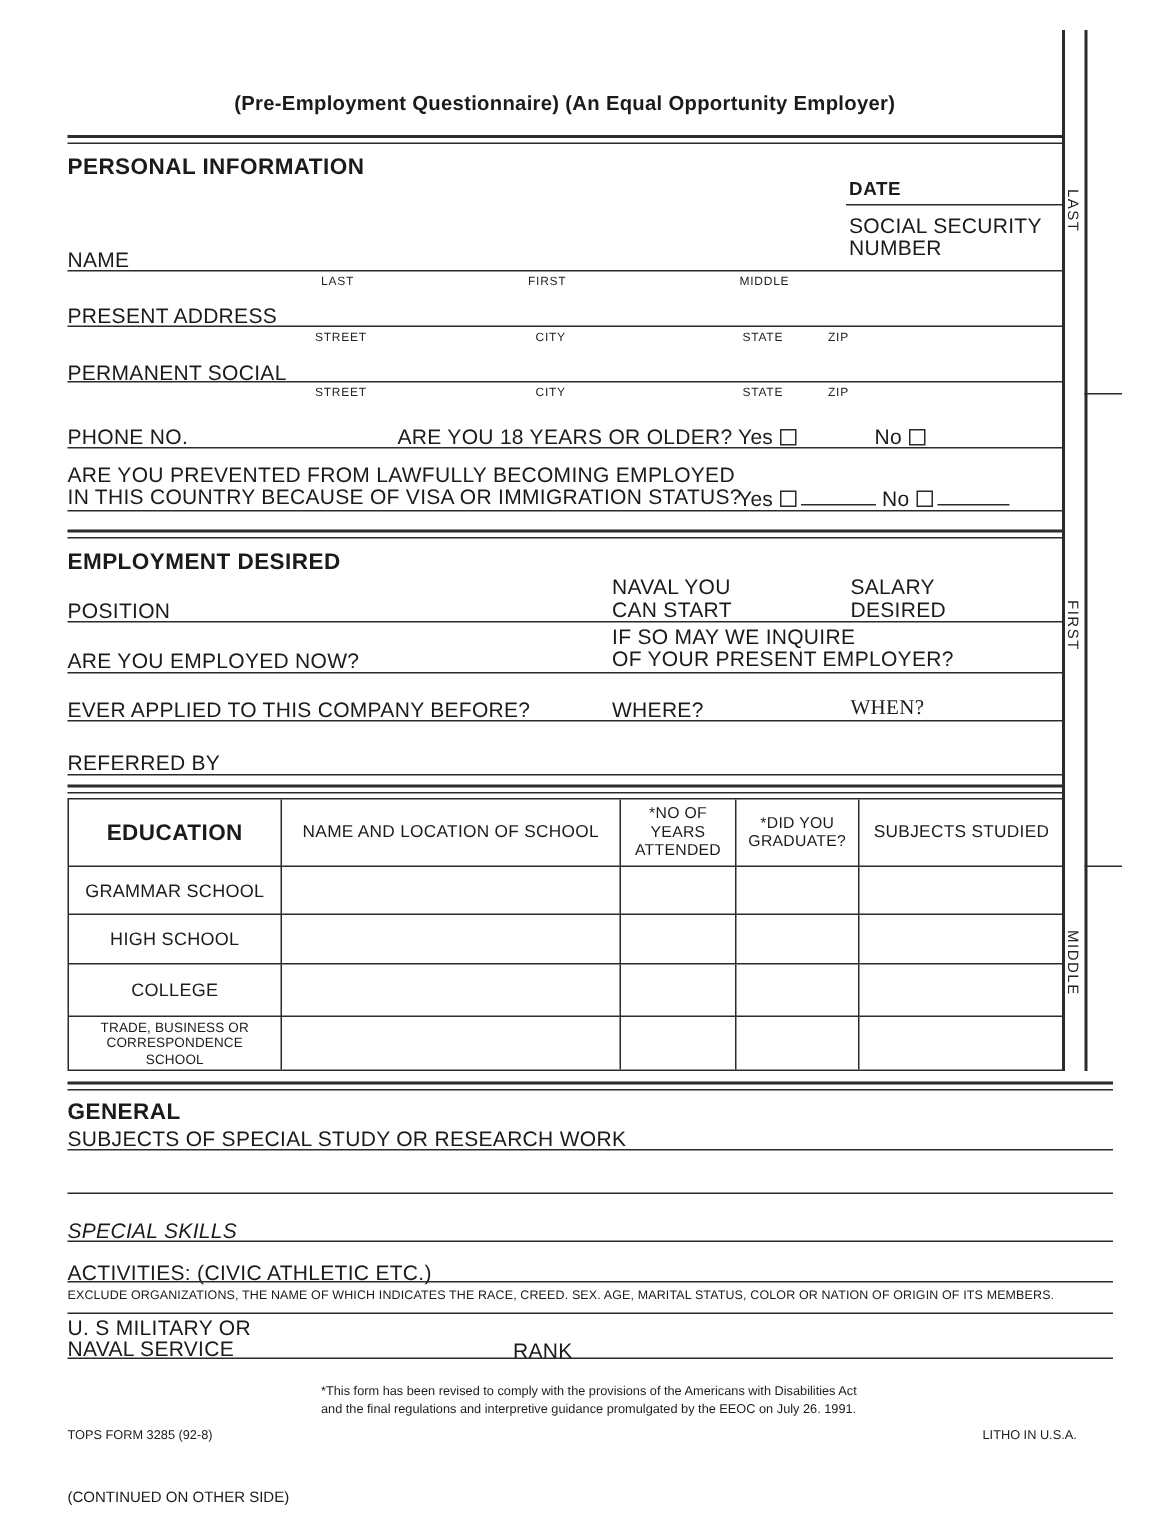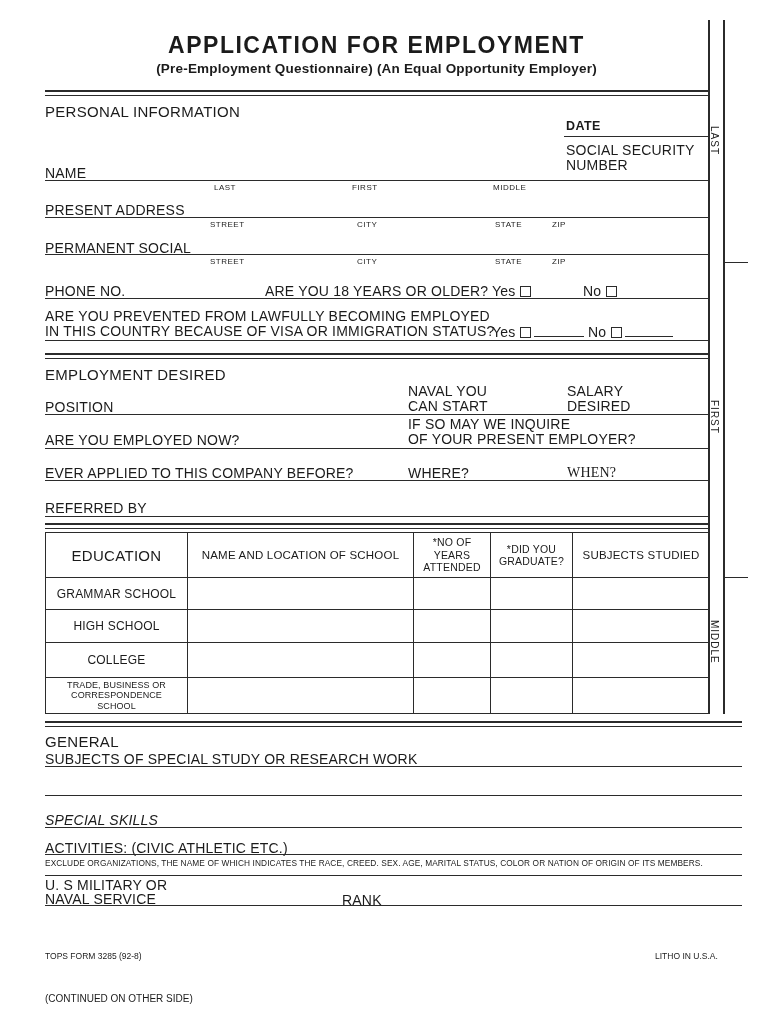--- a/index.html
+++ b/index.html
@@ -1,21 +1,21 @@
 <!DOCTYPE html>
 <html><head>
 <meta charset="utf-8">
 <style>
   html,body{margin:0;padding:0;background:#ffffff;}
   .page{position:relative;width:770px;height:1024px;background:#fff;
         font-family:"Liberation Sans", sans-serif;color:#1b1b1b;overflow:hidden;}
   .abs{position:absolute;}
   .ttl{font-size:23px;font-weight:bold;letter-spacing:1.5px;}
   .sub-ttl{font-size:13.5px;font-weight:bold;letter-spacing:0.2px;}
-  .h1{font-size:15px;font-weight:normal;letter-spacing:0.3px;}
+  .h1{font-size:15px;font-weight:bold;letter-spacing:0.3px;}
   .lbl{font-size:14px;letter-spacing:0.2px;}
   .lbl-b{font-size:12.5px;font-weight:bold;letter-spacing:0.4px;}
   .sub{font-size:8px;letter-spacing:0.5px;color:#222;}
   .tiny{font-size:8.3px;letter-spacing:0.1px;}
   .foot{font-size:8.5px;}
   .pre{white-space:pre-line;line-height:15px;}
   .hline{border-top:1.6px solid #2b2b2b;height:0;}
   .dline{height:3px;border-top:2px solid #2b2b2b;border-bottom:1.6px solid #2b2b2b;}
   .vline{width:1.6px;background:#2b2b2b;}
   .vtab{writing-mode:vertical-rl;font-size:10px;letter-spacing:1px;color:#222;}
@@ -31,21 +31,20 @@
   .eh{font-size:10.5px;line-height:12.5px;white-space:pre-line;letter-spacing:0.2px;}
   .eh2{font-size:11.5px;letter-spacing:0.2px;}
   .erow{font-size:12px;letter-spacing:0.2px;}
   .esmall{font-size:9px;line-height:10.5px;white-space:pre-line;letter-spacing:0.1px;}
 </style>
 </head>
 <body>
 
 <div class="page">
 
-  <div class="abs ttl" style="left:45px;top:32px;width:663px;text-align:center;">APPLICATION FOR EMPLOYMENT</div>
   <div class="abs sub-ttl" style="left:45px;top:61px;width:663px;text-align:center;">(Pre-Employment Questionnaire) (An Equal Opportunity Employer)</div>
   <div class="abs dline" style="left:45px;top:90px;width:663px;"></div>
 
   <div class="abs h1" style="left:45px;top:103px;">PERSONAL INFORMATION</div>
 
   <div class="abs lbl-b" style="left:566px;top:119px;">DATE</div>
   <div class="abs hline" style="left:564px;top:136px;width:144px;"></div>
 
   <div class="abs lbl pre" style="left:566px;top:143px;">SOCIAL SECURITY
 NUMBER</div>
@@ -165,20 +164,22 @@
   <div class="abs lbl" style="left:45px;top:840px;">ACTIVITIES: (CIVIC ATHLETIC ETC.)</div>
   <div class="abs hline" style="left:45px;top:854px;width:697px;"></div>
   <div class="abs tiny" style="left:45px;top:858px;width:680px;">EXCLUDE ORGANIZATIONS, THE NAME OF WHICH INDICATES THE RACE, CREED. SEX. AGE, MARITAL STATUS, COLOR OR NATION OF ORIGIN OF ITS MEMBERS.</div>
   <div class="abs hline" style="left:45px;top:875px;width:697px;"></div>
 
   <div class="abs lbl pre" style="left:45px;top:879px;line-height:13.5px;">U. S MILITARY OR
 NAVAL SERVICE</div>
   <div class="abs lbl" style="left:342px;top:892px;">RANK</div>
   <div class="abs hline" style="left:45px;top:905px;width:697px;"></div>
 
+  <div class="abs foot" style="left:214px;top:921px;line-height:12px;white-space:pre-line;">*This form has been revised to comply with the provisions of the Americans with Disabilities Act
+and the final regulations and interpretive guidance promulgated by the EEOC on July 26. 1991.</div>
   <div class="abs foot" style="left:45px;top:951px;">TOPS FORM 3285 (92-8)</div>
   <div class="abs" style="left:45px;top:993px;width:700px;text-align:left;font-size:10px;">(CONTINUED ON OTHER SIDE)</div>
   <div class="abs foot" style="left:655px;top:951px;">LITHO IN U.S.A.</div>
 
   <div class="abs vline" style="left:708px;top:20px;height:694px;"></div>
   <div class="abs vline" style="left:723px;top:20px;height:694px;"></div>
   <div class="abs vtab" style="left:709px;top:126px;">LAST</div>
   <div class="abs vtab" style="left:709px;top:400px;">FIRST</div>
   <div class="abs vtab" style="left:709px;top:620px;">MIDDLE</div>
   <div class="abs hline" style="left:723px;top:262px;width:25px;"></div>

